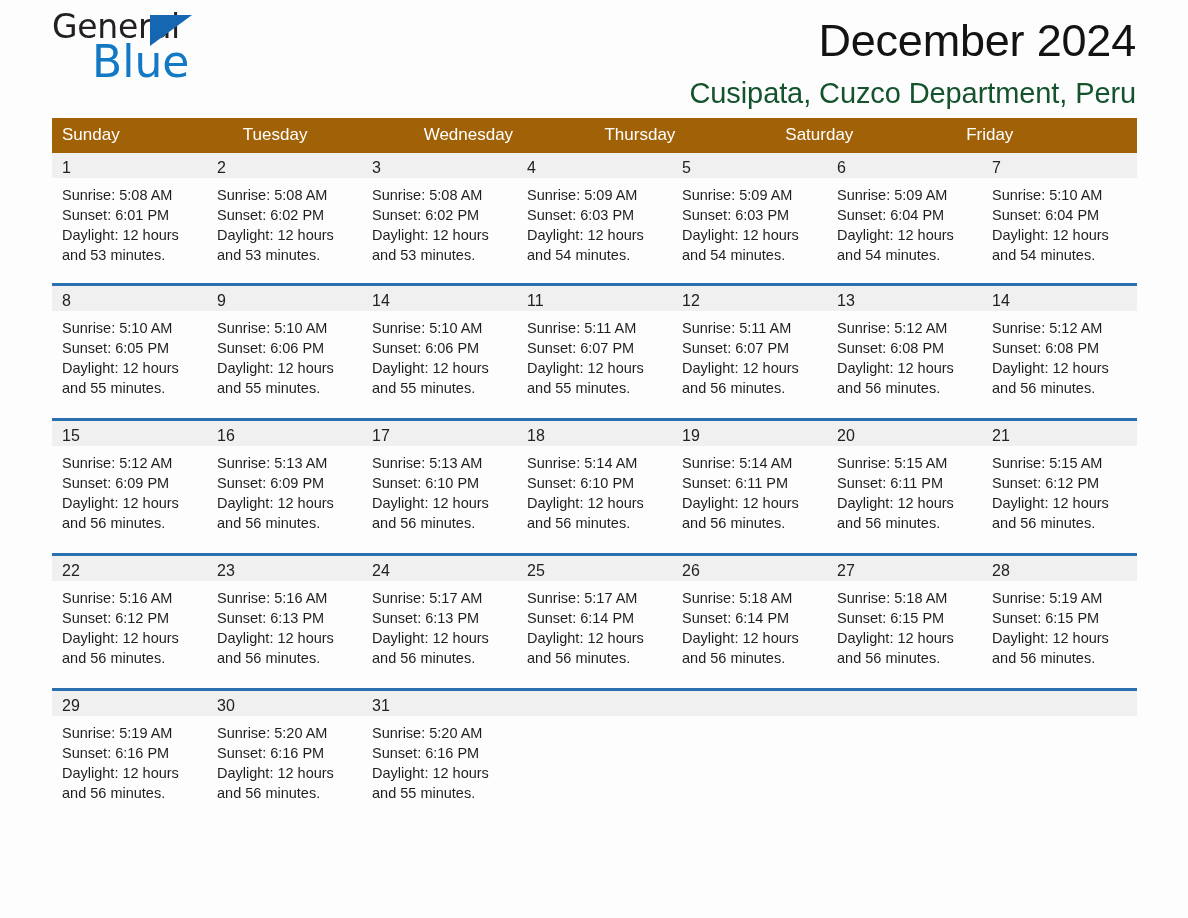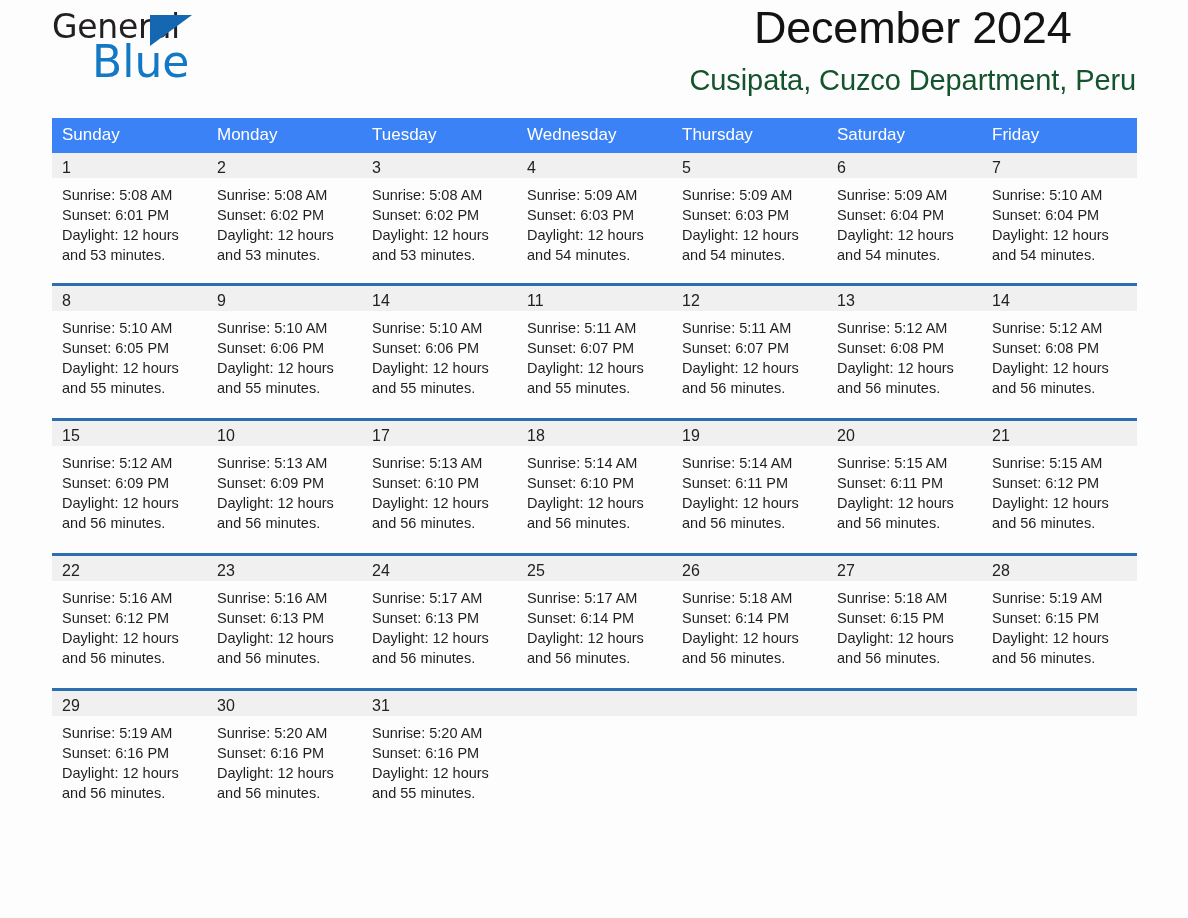--- a/index.html
+++ b/index.html
@@ -38,38 +38,38 @@
     border-bottom: 31px solid transparent;
   }
   .logo-blue {
     font-size: 44px;
     color: #1479c4;
     line-height: 1;
     margin-left: 40px;
     margin-top: -3px;
     font-family: "DejaVu Sans", sans-serif;
   }
-  .titles { text-align: center; padding-top: 4px; }
+  .titles { text-align: right; padding-top: 17px; }
   .cal-title {
     font-size: 45px;
     font-weight: normal;
     line-height: 1.05;
     color: #131313;
     letter-spacing: -0.2px;
   }
   .cal-sub {
     font-size: 29px;
     color: #14532d;
     margin-top: 13px;
     letter-spacing: -0.1px;
   }
 
   
   .cal { width: 1085px; margin-top: 8px; }
-  .dow-row { display: flex; background: #3b82f6; }
+  .dow-row { display: flex; background: #a16207; }
   .dow {
     flex: 1 1 0;
     color: #ffffff;
     font-size: 17px;
     padding: 7px 0 8px 10px;
   }
   .week { position: relative; }
   .week-rule { height: 3px; background: #2c6fb1; }
   .daynum-band {
     position: absolute;
@@ -114,21 +114,20 @@
     </div>
     <div class="titles">
       <div class="cal-title">December 2024</div>
       <div class="cal-sub">Cusipata, Cuzco Department, Peru</div>
     </div>
   </div>
 
   <div class="cal">
     <div class="dow-row">
       <div class="dow">Sunday</div>
-      <div class="dow">Monday</div>
       <div class="dow">Tuesday</div>
       <div class="dow">Wednesday</div>
       <div class="dow">Thursday</div>
       <div class="dow">Saturday</div>
       <div class="dow">Friday</div>
     </div>
 
     <div class="week first">
 
       <div class="daynum-band"></div>
@@ -276,21 +275,21 @@
         <div class="cell">
           <div class="daynum">15</div>
           <div class="lines">
             <div>Sunrise: 5:12 AM</div>
             <div>Sunset: 6:09 PM</div>
             <div>Daylight: 12 hours</div>
             <div>and 56 minutes.</div>
           </div>
         </div>
         <div class="cell">
-          <div class="daynum">10</div>
+          <div class="daynum">16</div>
           <div class="lines">
             <div>Sunrise: 5:13 AM</div>
             <div>Sunset: 6:09 PM</div>
             <div>Daylight: 12 hours</div>
             <div>and 56 minutes.</div>
           </div>
         </div>
         <div class="cell">
           <div class="daynum">17</div>
           <div class="lines">

